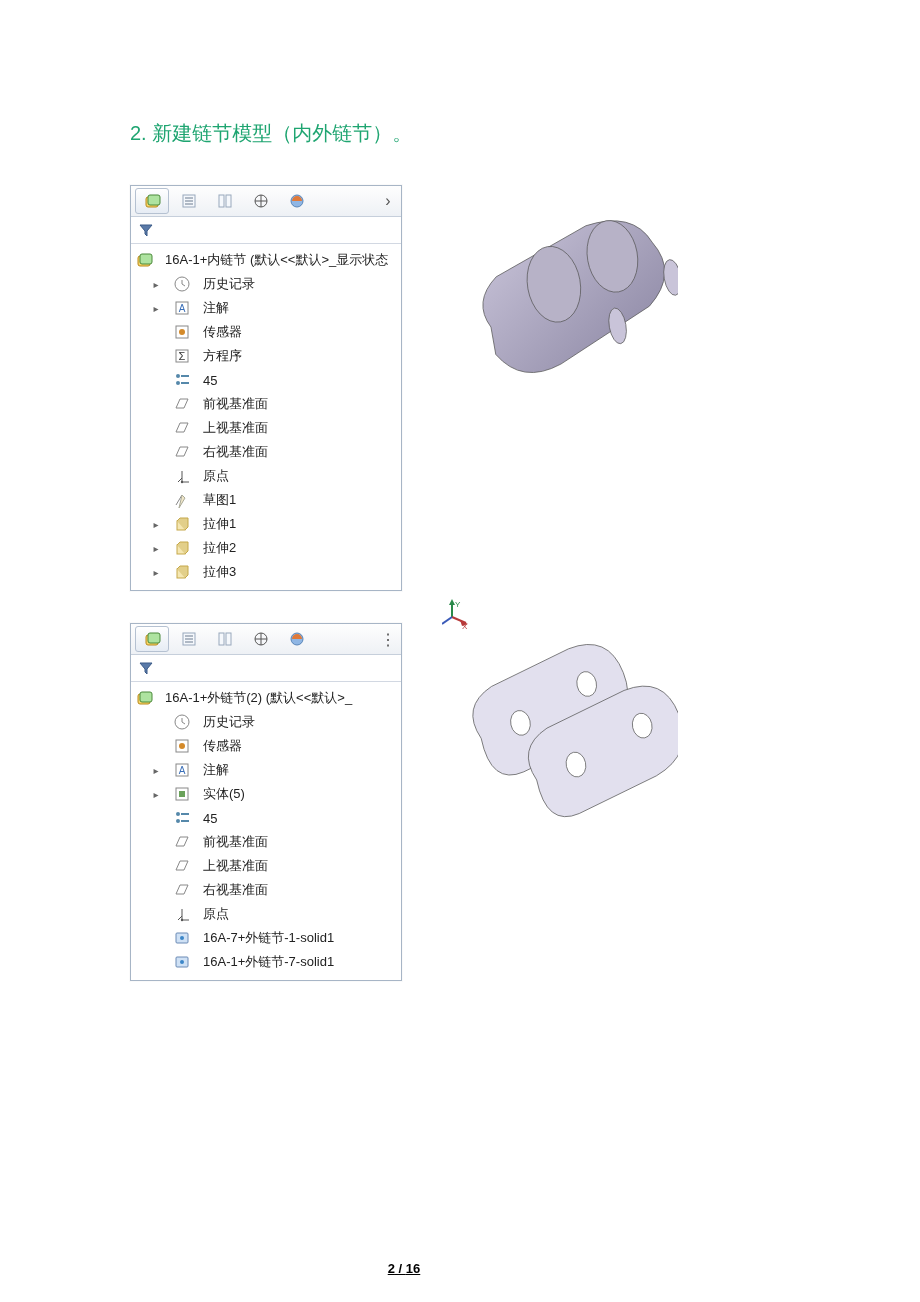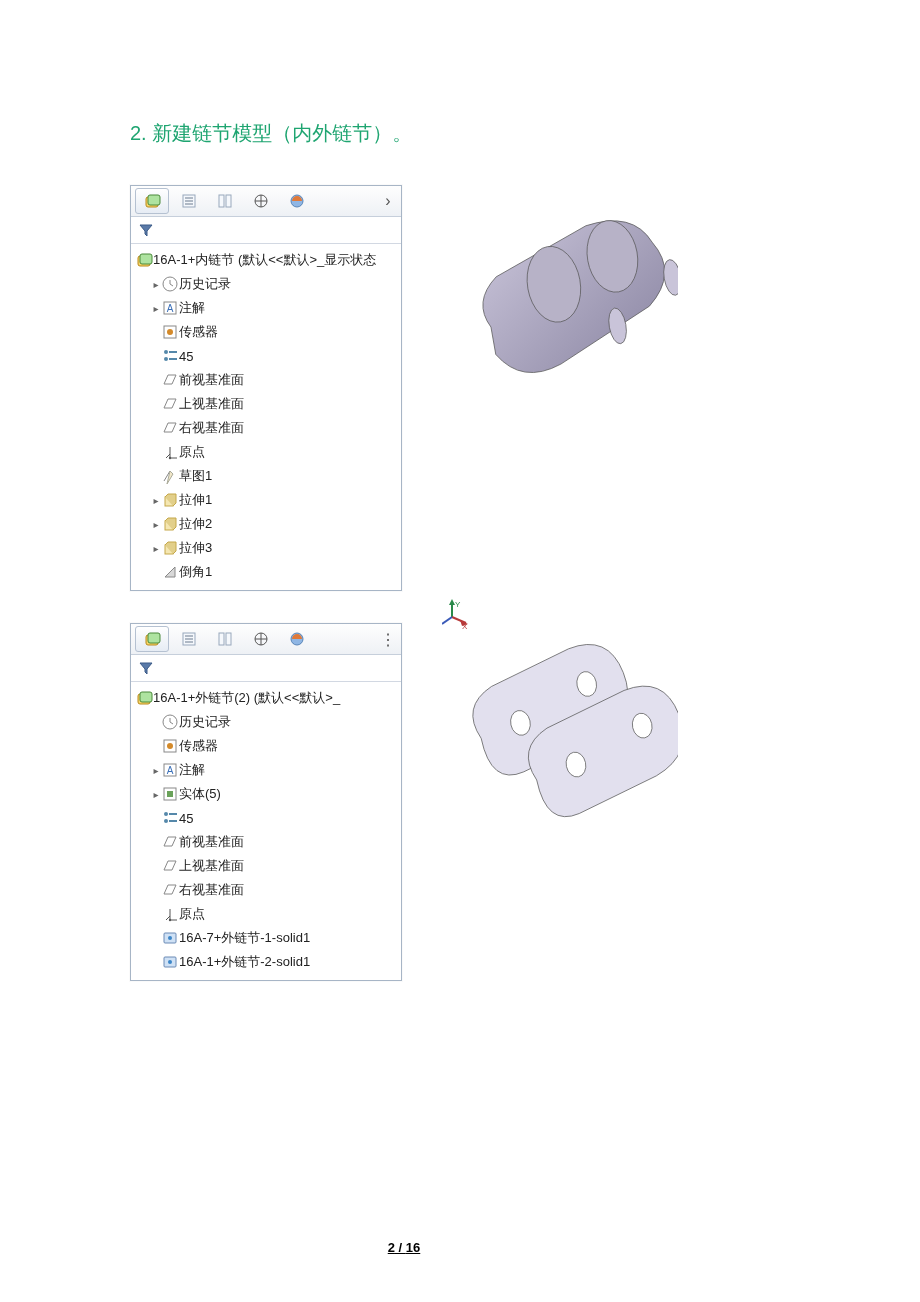--- a/index.html
+++ b/index.html
@@ -78,21 +78,21 @@
     padding-left: 6px;
   }
   .tree {
     padding: 4px 0 6px 0;
   }
   .row {
     display: flex;
     align-items: center;
     height: 24px;
     padding-left: 4px;
-    gap: 0;
+    gap: 12px;
     white-space: nowrap;
     overflow: hidden;
   }
   .row .exp {
     width: 10px;
     color: #666;
     font-size: 10px;
     display: inline-block;
     text-align: center;
   }
@@ -124,21 +124,21 @@
   }
   .triad {
     position: absolute;
     left: 0;
     bottom: 6px;
     font-size: 14px;
   }
 
   .footer {
     position: absolute;
-    bottom: 47px;
+    bottom: 26px;
     left: 0; right: 0;
     text-align: center;
     font-size: 13px;
     font-weight: bold;
     text-decoration: underline;
   }
 </style>
 </head>
 <body>
 
@@ -314,20 +314,29 @@
                   <svg width="18" height="18">
                     <use href="#ic-sensor"></use>
                   </svg>
                 </span>
                 <span class="lbl">传感器</span>
               </div>
               <div class="row indent1">
                 <span class="exp"></span>
                 <span class="ic">
                   <svg width="18" height="18">
+                    <use href="#ic-eq"></use>
+                  </svg>
+                </span>
+                <span class="lbl">方程序</span>
+              </div>
+              <div class="row indent1">
+                <span class="exp"></span>
+                <span class="ic">
+                  <svg width="18" height="18">
                     <use href="#ic-material"></use>
                   </svg>
                 </span>
                 <span class="lbl">45</span>
               </div>
               <div class="row indent1">
                 <span class="exp"></span>
                 <span class="ic">
                   <svg width="18" height="18">
                     <use href="#ic-plane"></use>
@@ -390,29 +399,20 @@
                 <span class="lbl">拉伸2</span>
               </div>
               <div class="row indent1">
                 <span class="exp">▸</span>
                 <span class="ic">
                   <svg width="18" height="18">
                     <use href="#ic-extrude"></use>
                   </svg>
                 </span>
                 <span class="lbl">拉伸3</span>
-              </div>
-              <div class="row indent1">
-                <span class="exp"></span>
-                <span class="ic">
-                  <svg width="18" height="18">
-                    <use href="#ic-chamfer"></use>
-                  </svg>
-                </span>
-                <span class="lbl">倒角1</span>
               </div>
             </div>
         </div>
       </div>
     </div>
 
     <div class="model">
       <svg viewBox="0 0 340 420">
         <defs>
           <linearGradient id="shade" x1="0" y1="0" x2="1" y2="1">
@@ -573,21 +573,21 @@
                 </span>
                 <span class="lbl">16A-7+外链节-1-solid1</span>
               </div>
               <div class="row indent1">
                 <span class="exp"></span>
                 <span class="ic">
                   <svg width="18" height="18">
                     <use href="#ic-imported"></use>
                   </svg>
                 </span>
-                <span class="lbl">16A-1+外链节-2-solid1</span>
+                <span class="lbl">16A-1+外链节-7-solid1</span>
               </div>
             </div>
         </div>
       </div>
     </div>
 
     <div class="model" style="height:360px">
       <svg viewBox="0 0 340 360">
         <g stroke="#555" stroke-width="1">
           <g transform="translate(30,90) rotate(-12)">

